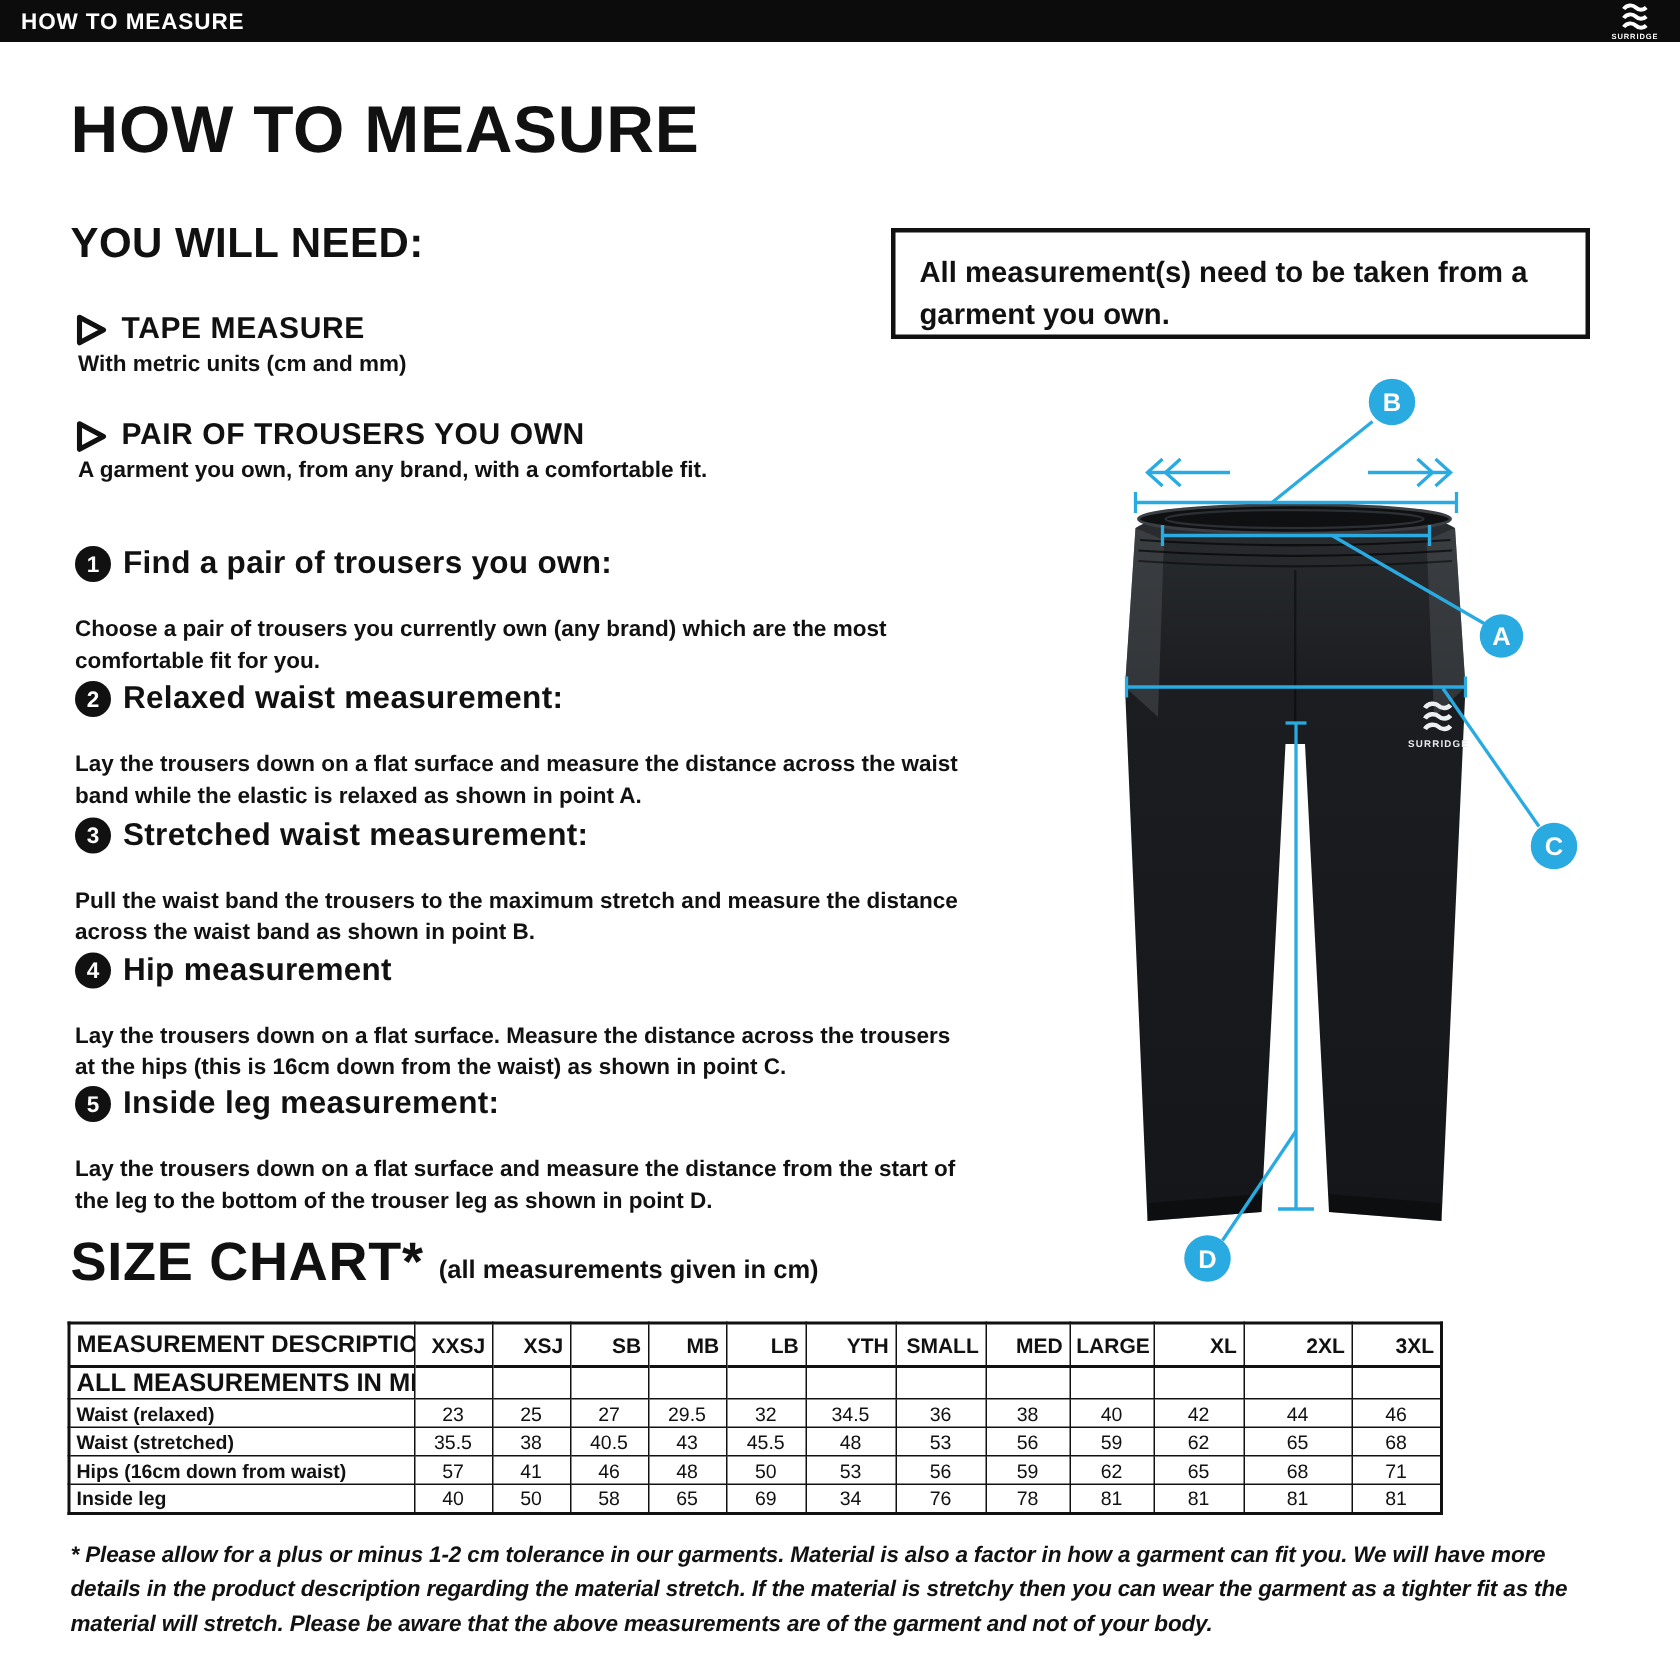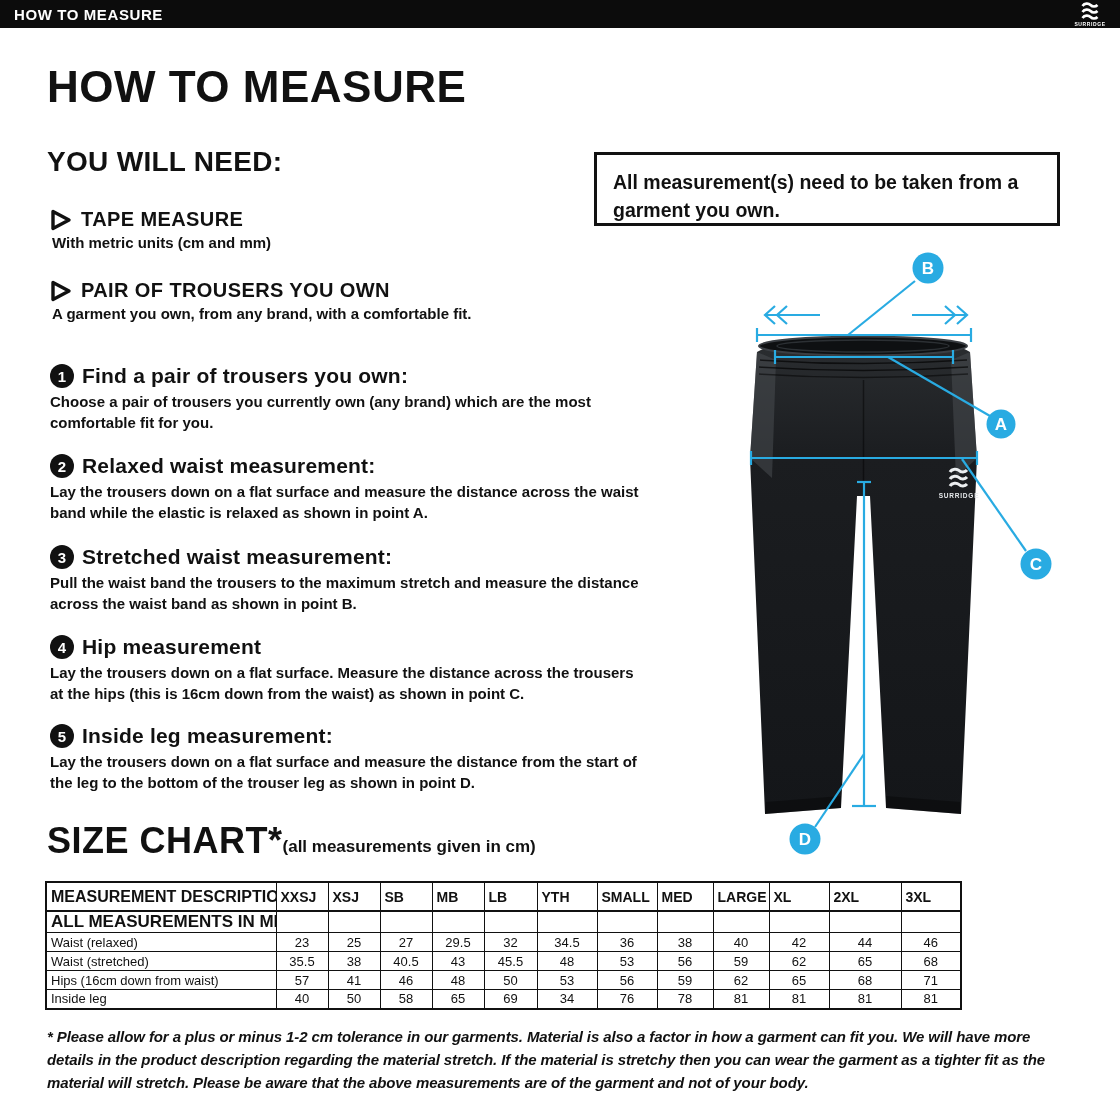--- a/index.html
+++ b/index.html
@@ -21,40 +21,40 @@
   .need-head { display:flex; align-items:center; gap:9px; }
   .need-label { font-size:20px; font-weight:800; letter-spacing:.4px; }
   .need-desc { font-size:15px; font-weight:700; margin-top:3px; margin-left:2px; }
 
   .step { position:absolute; left:50px; width:600px; }
   .step-head { display:flex; align-items:center; gap:8px; }
   .step-num { width:24px; height:24px; border-radius:50%; background:#111; color:#fff;
               display:inline-flex; align-items:center; justify-content:center;
               font-size:15px; font-weight:bold; flex:0 0 24px; }
   .step-title { font-size:21px; font-weight:800; letter-spacing:.2px;text-align:center; }
-  .step-body { font-size:15px; font-weight:700; line-height:1.38; margin-top:4px; }
+  .step-body { font-size:15px; font-weight:700; line-height:1.38; margin-top:22px; }
 
   .notice { position:absolute; left:594px; top:152px; width:466px; height:74px; border:3px solid #111;
             padding:13px 16px; font-size:19.5px; font-weight:bold; line-height:1.45; }
 
   .diagram { position:absolute; left:730px; top:240px; width:340px; height:630px; }
 
-  .size-chart-head { position:absolute; left:47px; top:820px; display:flex; align-items:flex-end; }
+  .size-chart-head { position:absolute; left:47px; top:820px; display:flex; align-items:flex-end; gap:10px; }
   .size-chart-title { font-size:36px; font-weight:800; letter-spacing:.5px; }
   .size-chart-sub { font-size:17px; font-weight:800; padding-bottom:5px; }
 
   table.size-chart { position:absolute; left:45px; top:881px; border-collapse:collapse;
                      table-layout:fixed; width:915px; background:#fff; }
   table.size-chart th, table.size-chart td { border:1px solid #111; padding:0 4px; overflow:hidden; white-space:nowrap; }
   table.size-chart { border:2px solid #111; }
-  tr.hdr th { height:29px; font-size:14px; font-weight:bold; text-align:left; border-bottom:2px solid #111; }
+  tr.hdr th { height:29px; font-size:14px; font-weight:bold; text-align:right; border-bottom:2px solid #111; }
   tr.hdr th.desc { font-size:16px; text-align:left; }
   tr.note td { height:16px; font-size:17px; font-weight:bold; text-align:center; }
   tr.data td { height:19px; font-size:13px; font-weight:normal; text-align:center; }
-  tr.data td.lbl { text-align:left; }
+  tr.data td.lbl { text-align:left;font-weight:bold; }
 
   .footnote { position:absolute; left:47px; top:1026px; width:1030px;
               font-size:15px; font-weight:bold; font-style:italic; line-height:1.52; letter-spacing:-0.1px; }
 </style>
 </head>
 <body>
 
 <div class="page">
 
   <div class="topbar">

